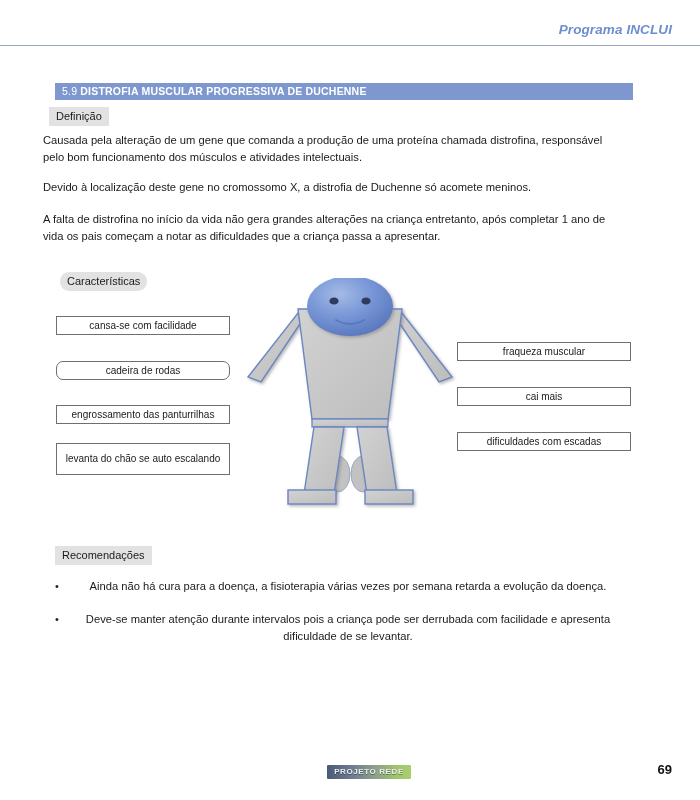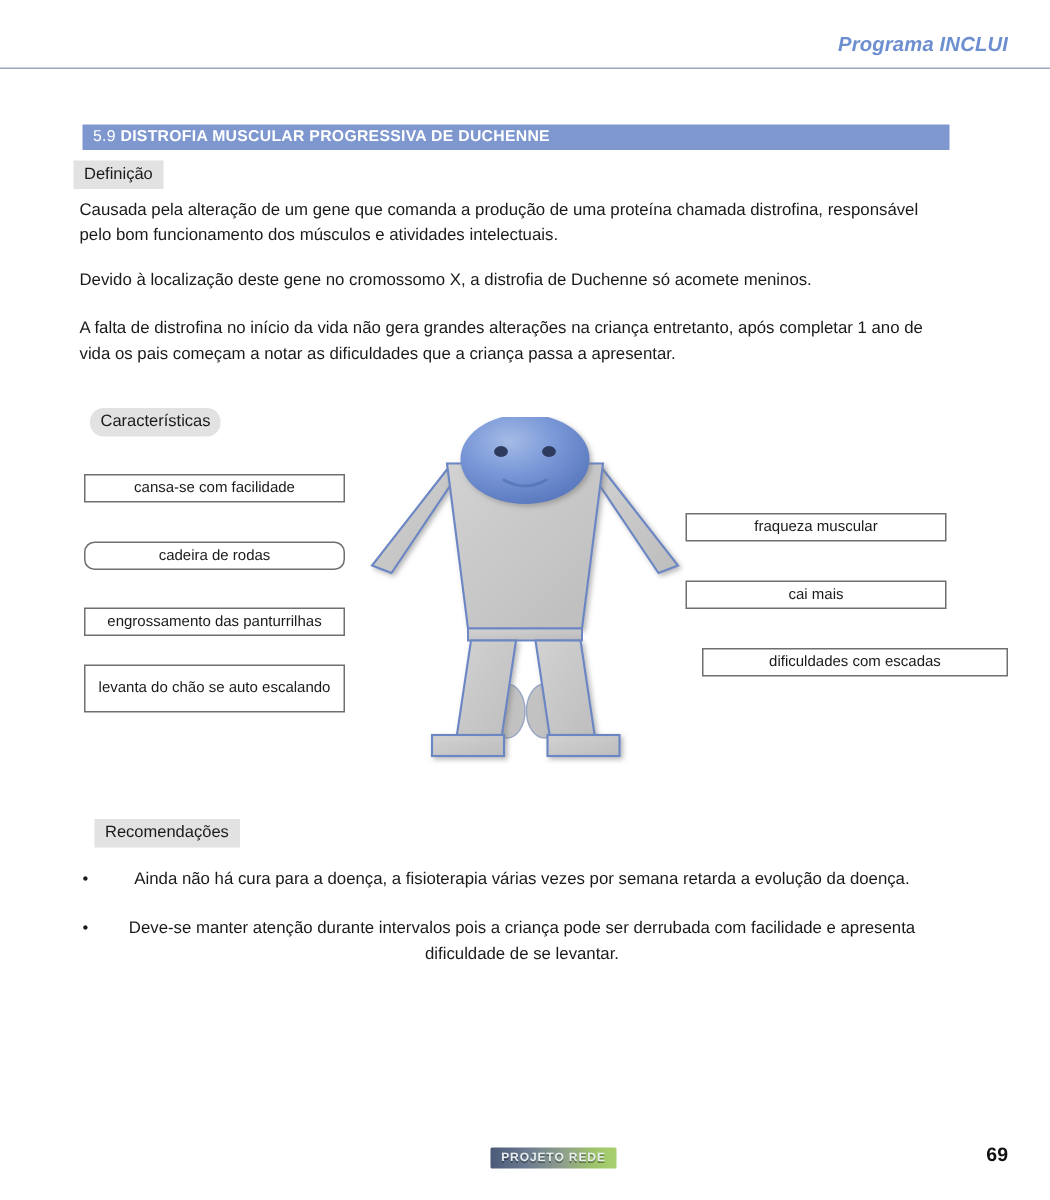--- a/index.html
+++ b/index.html
@@ -70,26 +70,26 @@
     position: absolute;
     background: #e2e2e2;
     color: #1a1a1a;
     font-size: 11px;
     line-height: 16px;
     padding: 1px 7px 2px 7px;
     white-space: nowrap;
   }
   #chip-definicao { left: 49px; top: 107px; }
   #chip-caracteristicas { left: 60px; top: 272px; border-radius: 9px; }
-  #chip-recomendacoes { left: 63px; top: 546px; }
+  #chip-recomendacoes { left: 55px; top: 546px; }
 
   
   .para {
     position: absolute;
-    left: 53px;
+    left: 43px;
     width: 580px;
     font-size: 11.2px;
     line-height: 16.5px;
     color: #1a1a1a;
     text-align: left;
   }
   #para-1 { top: 132px; }
   #para-2 { top: 179px; }
   #para-3 { top: 211px; }
 
@@ -108,21 +108,21 @@
     box-sizing: border-box;
     padding: 2px 4px;
   }
   #box-cansa      { left: 56px;  top: 316px; width: 174px; height: 19px; }
   #box-cadeira    { left: 56px;  top: 361px; width: 174px; height: 19px; border-radius: 7px; }
   #box-engross    { left: 56px;  top: 405px; width: 174px; height: 19px; }
   #box-levanta    { left: 56px;  top: 443px; width: 174px; height: 32px; }
 
   #box-fraqueza   { left: 457px; top: 342px; width: 174px; height: 19px; }
   #box-caimais    { left: 457px; top: 387px; width: 174px; height: 19px; }
-  #box-escadas    { left: 468px; top: 432px; width: 204px; height: 19px; }
+  #box-escadas    { left: 457px; top: 432px; width: 174px; height: 19px; }
 
   
   .figure {
     position: absolute;
     left: 240px;
     top: 278px;
     width: 220px;
     height: 240px;
   }
   .figure svg { display: block; }

